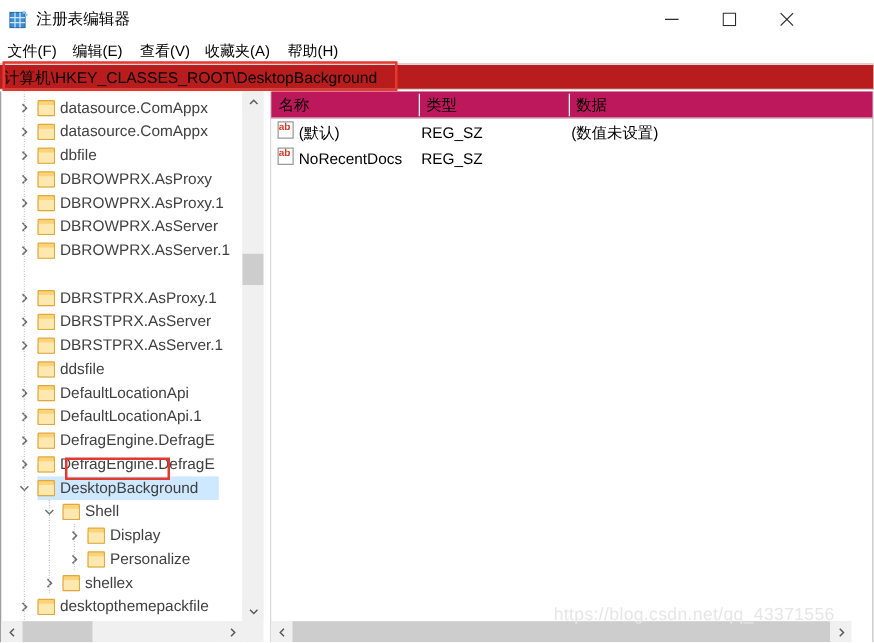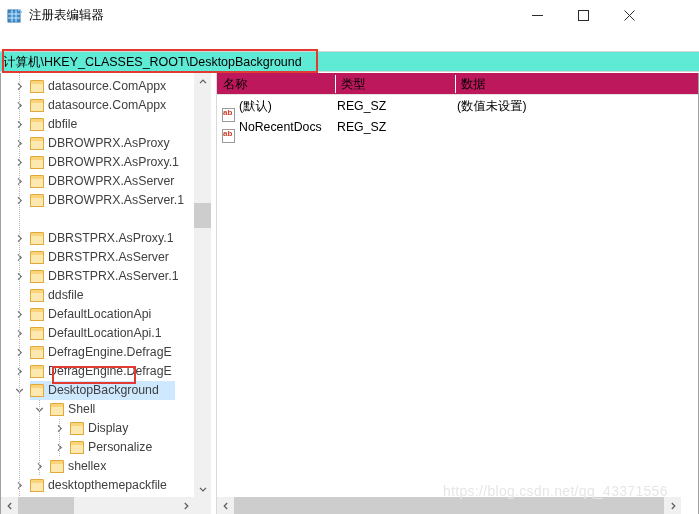--- a/index.html
+++ b/index.html
@@ -71,21 +71,21 @@
     line-height: 16px;
     white-space: nowrap;
   }
 
   
   .addressbar {
     position: absolute;
     left: 0; top: 51px;
     width: 699px;
     height: 21px;
-    background: #5eead4;
+    background: #b91c1c;
     border-top: 1px solid #d7d7d7;
     border-bottom: 1px solid #d7d7d7;
     box-sizing: border-box;
   }
   .address-text {
     position: absolute;
     left: 3px; top: 2px;
     font-size: 12.5px;
     color: #000000;
     white-space: nowrap;
@@ -245,21 +245,21 @@
   }
   .list-row {
     position: absolute;
     left: 1px;
     width: 481px;
     height: 21px;
     white-space: nowrap;
   }
   .val-icon {
     position: absolute;
-    left: 5px; top: 12px;
+    left: 5px; top: 1px;
     width: 14px; height: 14px;
   }
   .val-icon .page {
     position: absolute;
     left: 0; top: 0;
     width: 13px; height: 14px;
     background: #ffffff;
     border: 1px solid #9a9a9a;
     box-sizing: border-box;
   }
@@ -371,20 +371,27 @@
       </svg>
     </div>
     <div class="win-btn btn-close">
       <svg width="11" height="11" viewBox="0 0 11 11">
         <line x1="0.5" y1="0.5" x2="10.5" y2="10.5" stroke="#2b2b2b" stroke-width="1"></line>
         <line x1="10.5" y1="0.5" x2="0.5" y2="10.5" stroke="#2b2b2b" stroke-width="1"></line>
       </svg>
     </div>
   </div>
 
+  <div class="menubar">
+    <div class="menu-item" style="left:6px">文件(F)</div>
+    <div class="menu-item" style="left:58px">编辑(E)</div>
+    <div class="menu-item" style="left:112px">查看(V)</div>
+    <div class="menu-item" style="left:164px">收藏夹(A)</div>
+    <div class="menu-item" style="left:230px">帮助(H)</div>
+  </div>
 
   <div class="addressbar">
     <div class="address-text">计算机\HKEY_CLASSES_ROOT\DesktopBackground</div>
   </div>
   <div class="anno-address"></div>
 
   <div class="tree-panel">
     <div class="tree-edge-left"></div>
     <div class="tree-viewport" id="tree-viewport">
         <div class="tree-row" style="top: 4px;">

